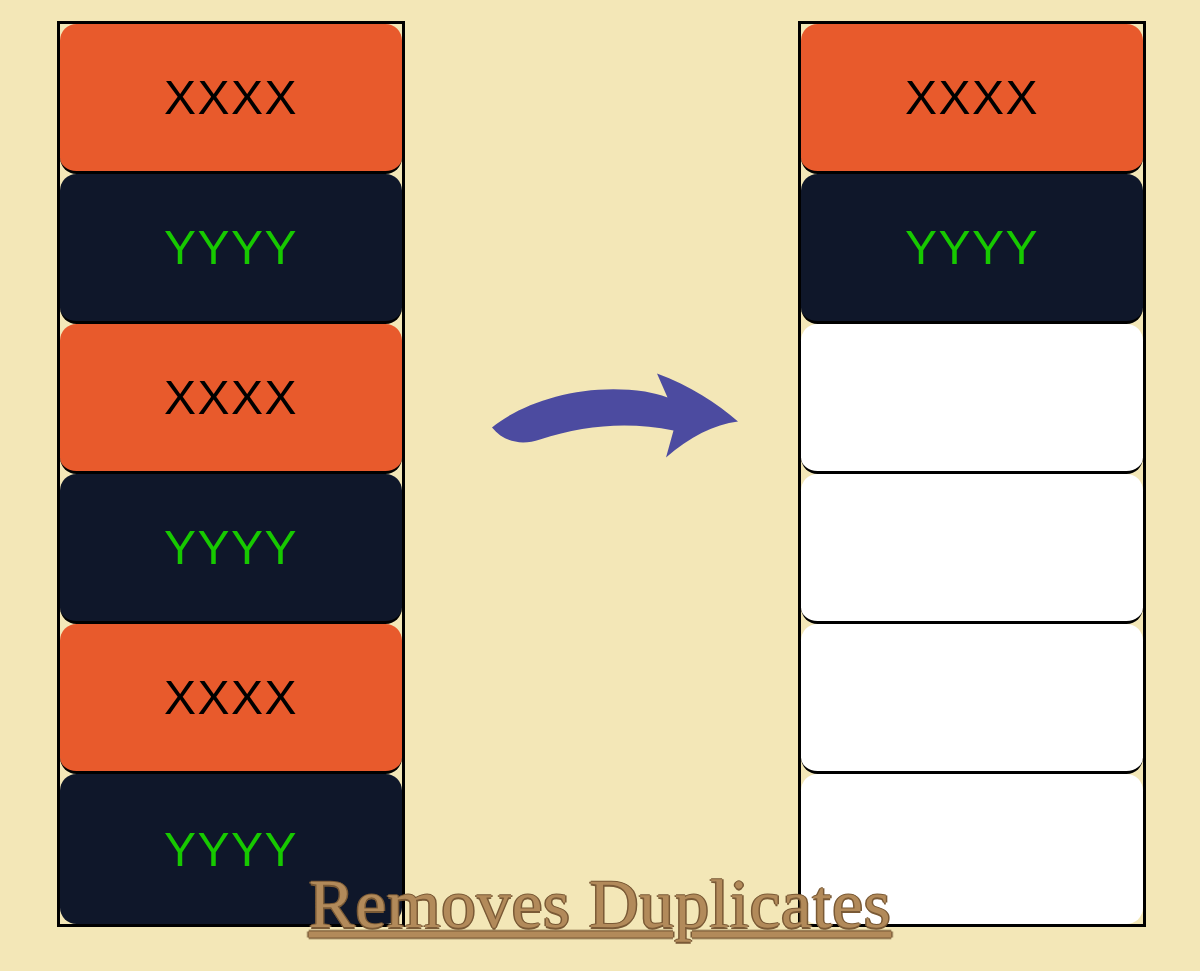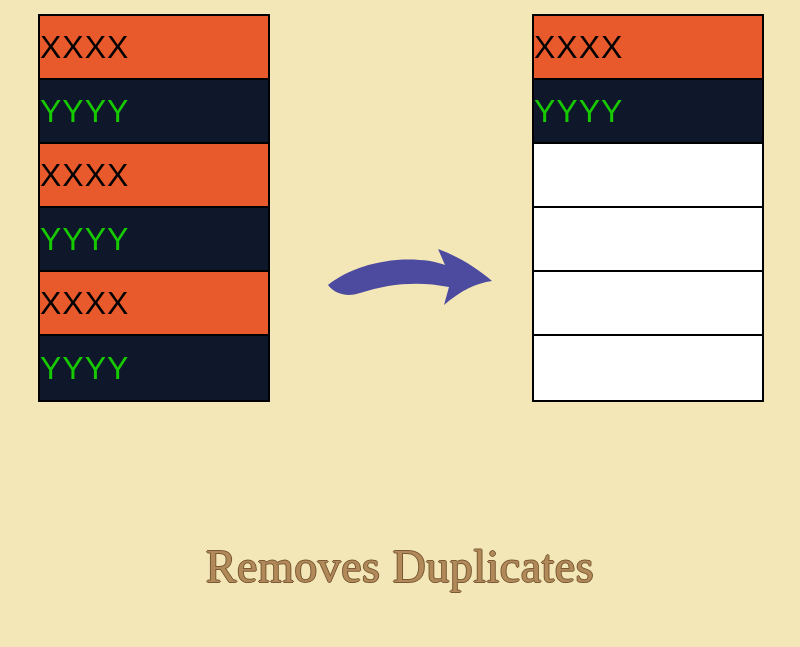--- a/index.html
+++ b/index.html
@@ -21,50 +21,53 @@
     left: 38px;
     top: 14px;
     width: 232px;
   }
   .table-right {
     left: 532px;
     top: 14px;
     width: 232px;
   }
   .row {
-    height: 64px;
+    height: 100px;
     border-bottom: 2px solid #000;
     display: flex;
     align-items: center;
+    justify-content: center;
     font-size: 32px;
     font-family: Arial, sans-serif;
     letter-spacing: 1px;
+    border-radius: 11px;
   }
   .row:last-child { border-bottom: none; }
   .row-orange { background: #e85a2c; color: #000; }
   .row-blue { background: #0f172a; color: #17c900; }
   .row-white { background: #fff; }
   .arrow-wrap {
     position: absolute;
     left: 320px;
     top: 225px;
     width: 180px;
     height: 90px;
   }
   .caption {
     position: absolute;
     left: 0;
     right: 0;
-    top: 540px;
+    top: 576px;
     text-align: center;
     font-size: 46px;
     color: #b28a5a;
     font-weight: 500;
     text-shadow: 0 1px 0 #7a5a36, 1px 0 0 #7a5a36, -1px 0 0 #7a5a36, 0 -1px 0 #7a5a36;
     letter-spacing: 0.5px;
+    text-decoration: underline;
   }
 </style>
 </head>
 <body>
 
 <div class="table table-left">
   <div class="row row-orange">
       <span>XXXX</span>
     </div>
   <div class="row row-blue">

